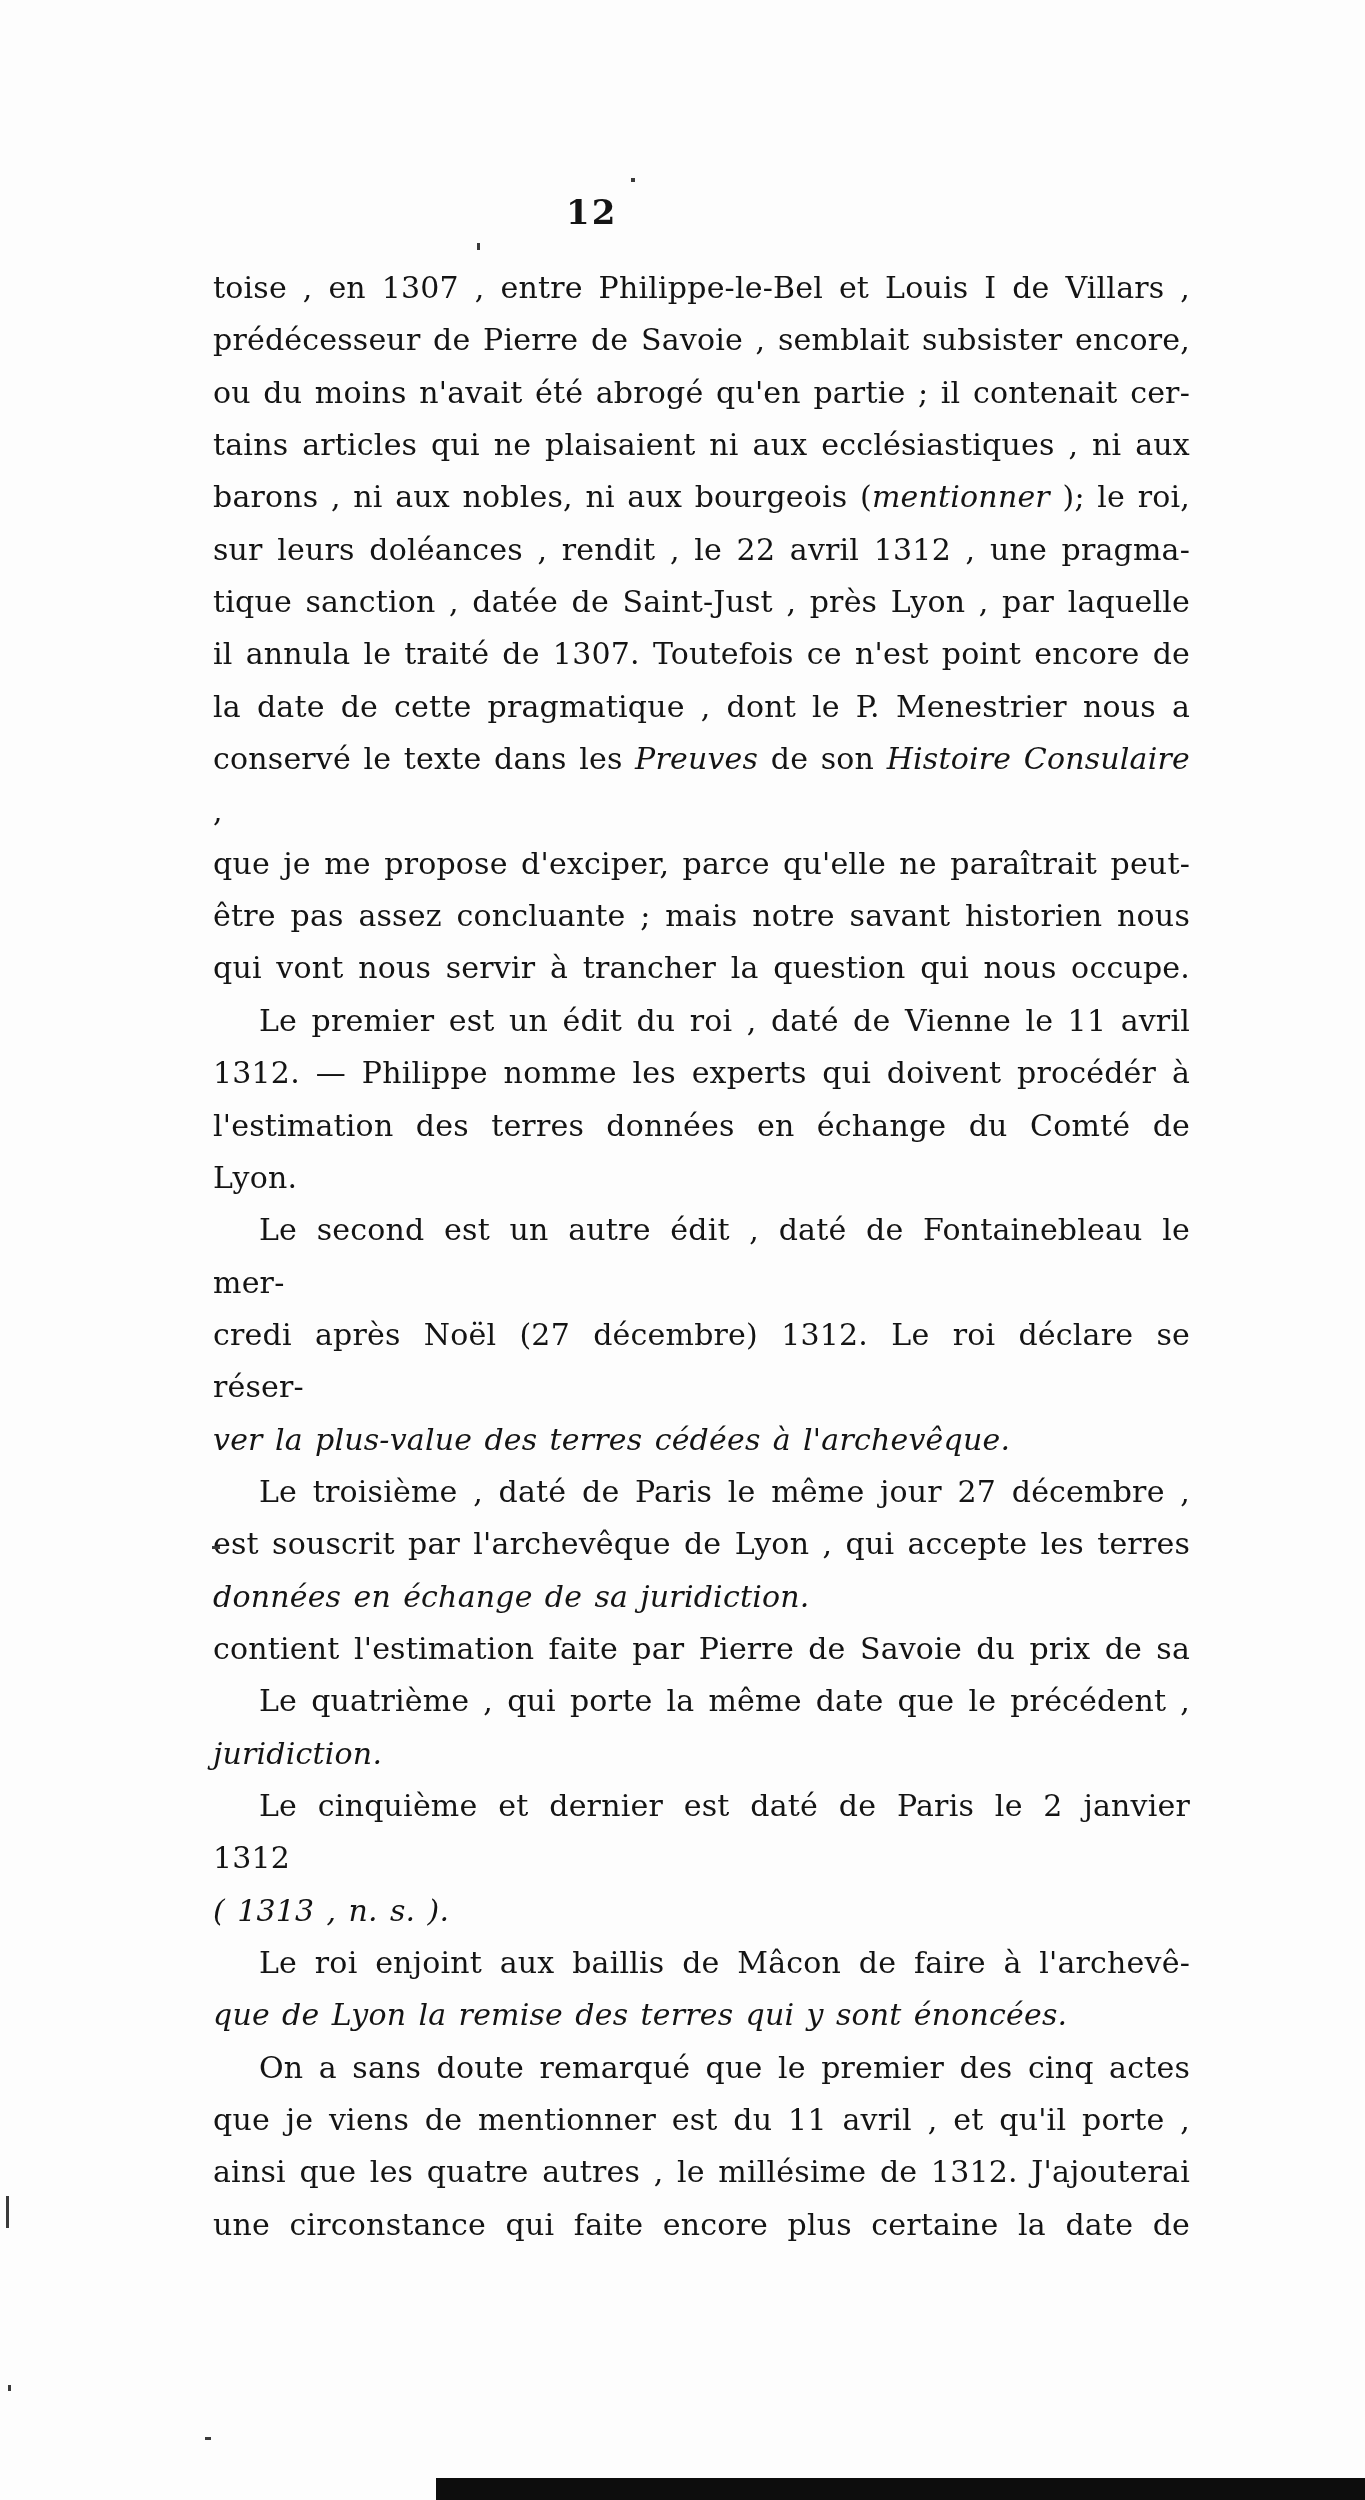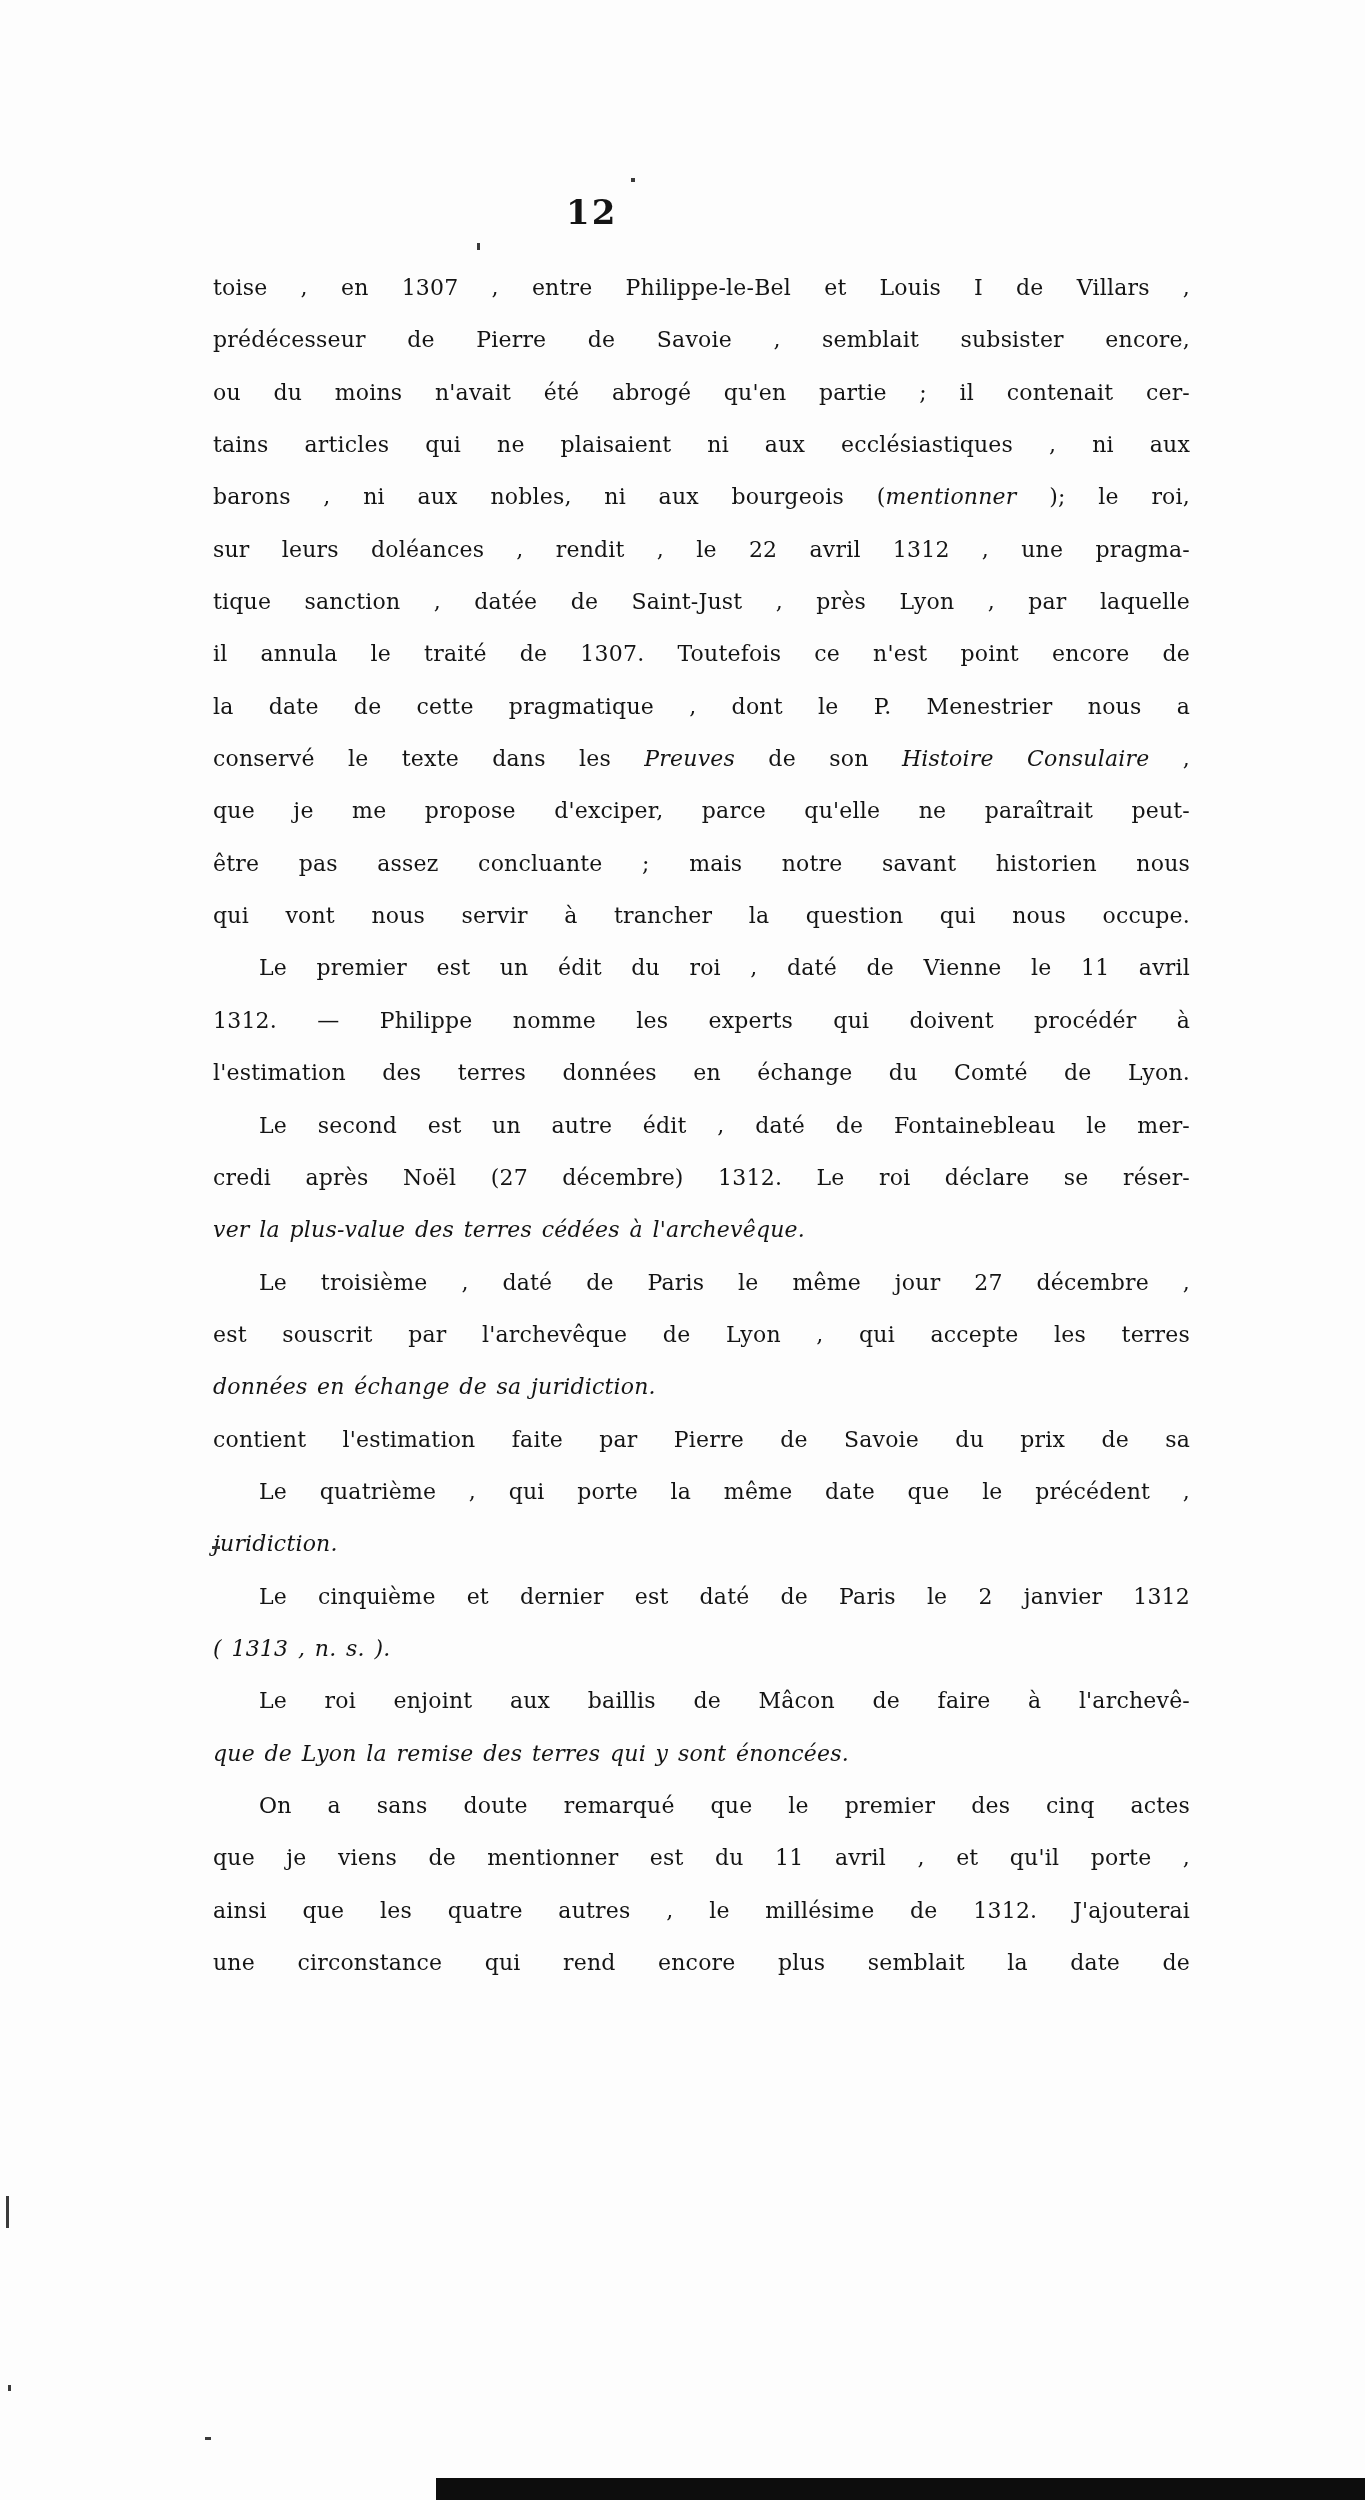--- a/index.html
+++ b/index.html
@@ -15,21 +15,21 @@
     position:absolute;
     left:566px;top:192px;
     font-size:34px;
     letter-spacing:2px;
     font-weight:bold;
   }
   .page-text{
     position:absolute;
     left:213px;top:262px;
     width:977px;
-    font-size:22px;
+    font-size:30px;
     line-height:52.35px;
     letter-spacing:0.2px;
     word-spacing:2.5px;
   }
   .line{
     text-align:justify;
     white-space:normal;
     min-height:52.35px;
   }
   .line.fill{ text-align-last:justify; }
@@ -77,21 +77,21 @@
     <div class="line fill"><span>contient l'estimation faite par Pierre de Savoie du prix de sa</span></div>
     <div class="line indent fill"><span>Le quatrième , qui porte la même date que le précédent ,</span></div>
     <div class="line endline"><span>juridiction.</span></div>
     <div class="line indent fill"><span>Le cinquième et dernier est daté de Paris le 2 janvier 1312</span></div>
     <div class="line endline"><span>( 1313 , n. s. ).</span></div>
     <div class="line indent fill"><span>Le roi enjoint aux baillis de Mâcon de faire à l'archevê-</span></div>
     <div class="line endline"><span>que de Lyon la remise des terres qui y sont énoncées.</span></div>
     <div class="line indent fill"><span>On a sans doute remarqué que le premier des cinq actes</span></div>
     <div class="line fill"><span>que je viens de mentionner est du 11 avril , et qu'il porte ,</span></div>
     <div class="line fill"><span>ainsi que les quatre autres , le millésime de 1312. J'ajouterai</span></div>
-    <div class="line fill"><span>une circonstance qui rend encore plus semblait la date de</span></div>
+    <div class="line fill"><span>une circonstance qui faite encore plus certaine la date de</span></div>
   </div>
 
 <div class="speck" style="left:631px;top:178px;width:4px;height:4px;"></div>
 <div class="speck" style="left:477px;top:243px;width:3px;height:7px;"></div>
 <div class="speck" style="left:212px;top:1546px;width:8px;height:3px;"></div>
 <div class="speck" style="left:6px;top:2196px;width:3px;height:32px;"></div>
 <div class="speck" style="left:8px;top:2385px;width:3px;height:6px;"></div>
 <div class="speck" style="left:205px;top:2437px;width:6px;height:3px;"></div>
 <div class="dark-band"></div>
 

